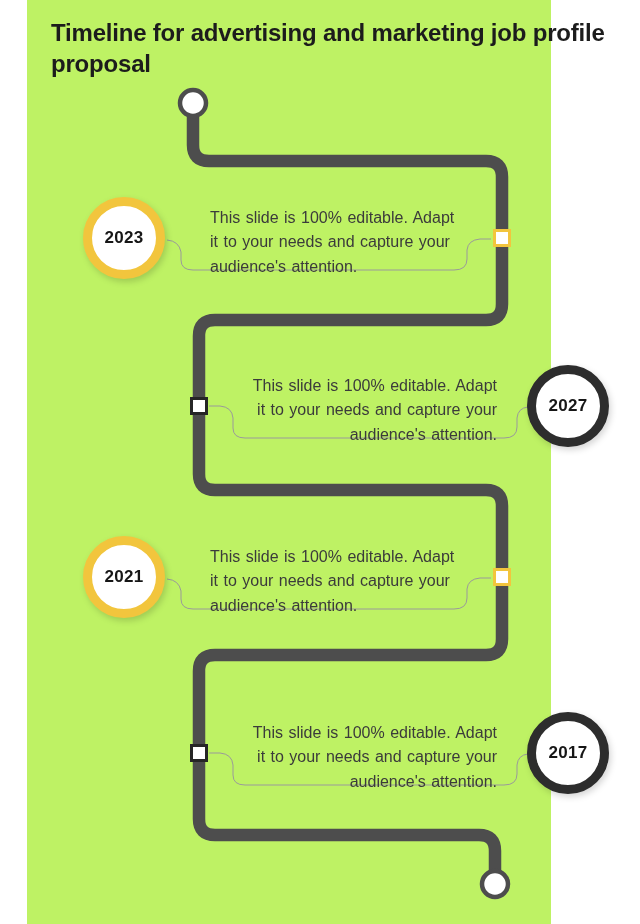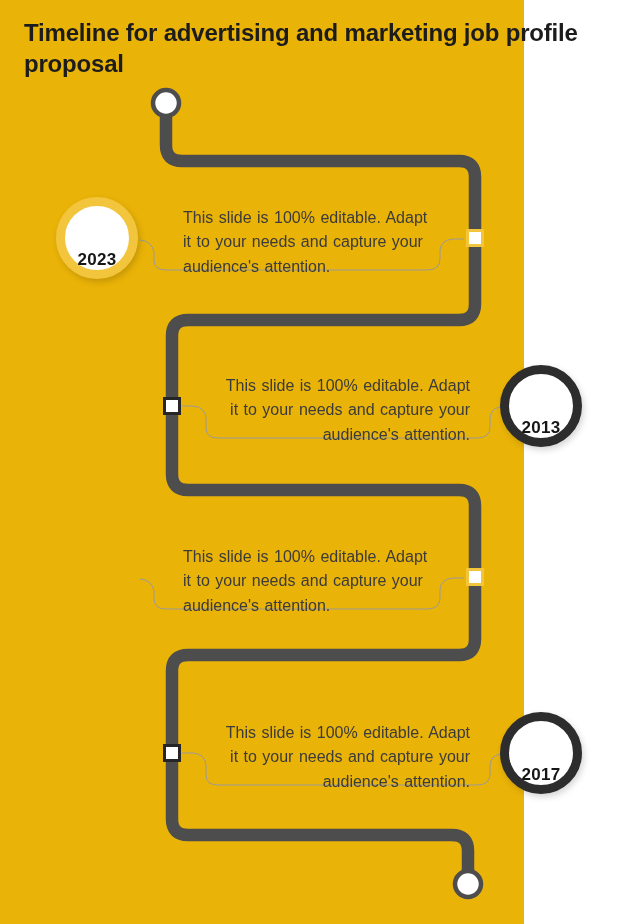--- a/index.html
+++ b/index.html
@@ -2,21 +2,21 @@
 <html><head>
 <meta charset="utf-8">
 <style>
   * { margin:0; padding:0; box-sizing:border-box; }
   html, body {
     width:640px; height:924px;
     background:#ffffff;
     font-family:"Liberation Sans", sans-serif;
     overflow:hidden;
   }
-  #root { position:relative; width:524px; height:924px; background:#eab308; }
+  #root { position:relative; width:524px; height:924px; background:#bef264;margin-left:27px; }
 
   
   .title {
     position:absolute;
     left:24px; top:18px;
     width:590px;
     font-size:24px;
     font-weight:bold;
     line-height:1.28;
     letter-spacing:-0.2px;
@@ -29,21 +29,21 @@
     width:640px; height:924px;
     pointer-events:none;
   }
 
   
   .year-node {
     position:absolute;
     width:82px; height:82px;
     border-radius:50%;
     display:flex;
-    align-items:flex-end;
+    align-items:center;
     justify-content:center;
     background:#ffffff;
   }
   .year-node.yellow { border:9px solid #F2C53D; }
   .year-node.dark   { border:9px solid #2D2D2D; }
   .year-node .year-label {
     font-size:17px;
     font-weight:bold;
     color:#161616;
     letter-spacing:0.3px;
@@ -157,25 +157,28 @@
     </g>
   </svg>
 
   <div class="year-node yellow" style="left:56px; top:197px; filter:drop-shadow(2px 3px 3px rgba(0,0,0,0.16));">
     <span class="year-label">2023</span>
   </div>
   <div class="entry-text left" style="left:183px; top:206px;">This slide is 100% editable. Adapt it to your needs and capture your audience's attention.</div>
   <div class="square-marker yellow" style="left:466px; top:229px;"></div>
 
   <div class="year-node dark" style="left:500px; top:365px; filter:drop-shadow(2px 3px 3px rgba(0,0,0,0.16));">
-    <span class="year-label">2013</span>
+    <span class="year-label">2027</span>
   </div>
   <div class="entry-text right" style="left:218px; top:374px;">This slide is 100% editable. Adapt it to your needs and capture your audience's attention.</div>
   <div class="square-marker dark" style="left:163px; top:397px;"></div>
 
+  <div class="year-node yellow" style="left:56px; top:536px; filter:drop-shadow(2px 3px 3px rgba(0,0,0,0.16));">
+    <span class="year-label">2021</span>
+  </div>
   <div class="entry-text left" style="left:183px; top:545px;">This slide is 100% editable. Adapt it to your needs and capture your audience's attention.</div>
   <div class="square-marker yellow" style="left:466px; top:568px;"></div>
 
   <div class="year-node dark" style="left:500px; top:712px; filter:drop-shadow(2px 3px 3px rgba(0,0,0,0.16));">
     <span class="year-label">2017</span>
   </div>
   <div class="entry-text right" style="left:218px; top:721px;">This slide is 100% editable. Adapt it to your needs and capture your audience's attention.</div>
   <div class="square-marker dark" style="left:163px; top:744px;"></div>
 
 </div>

